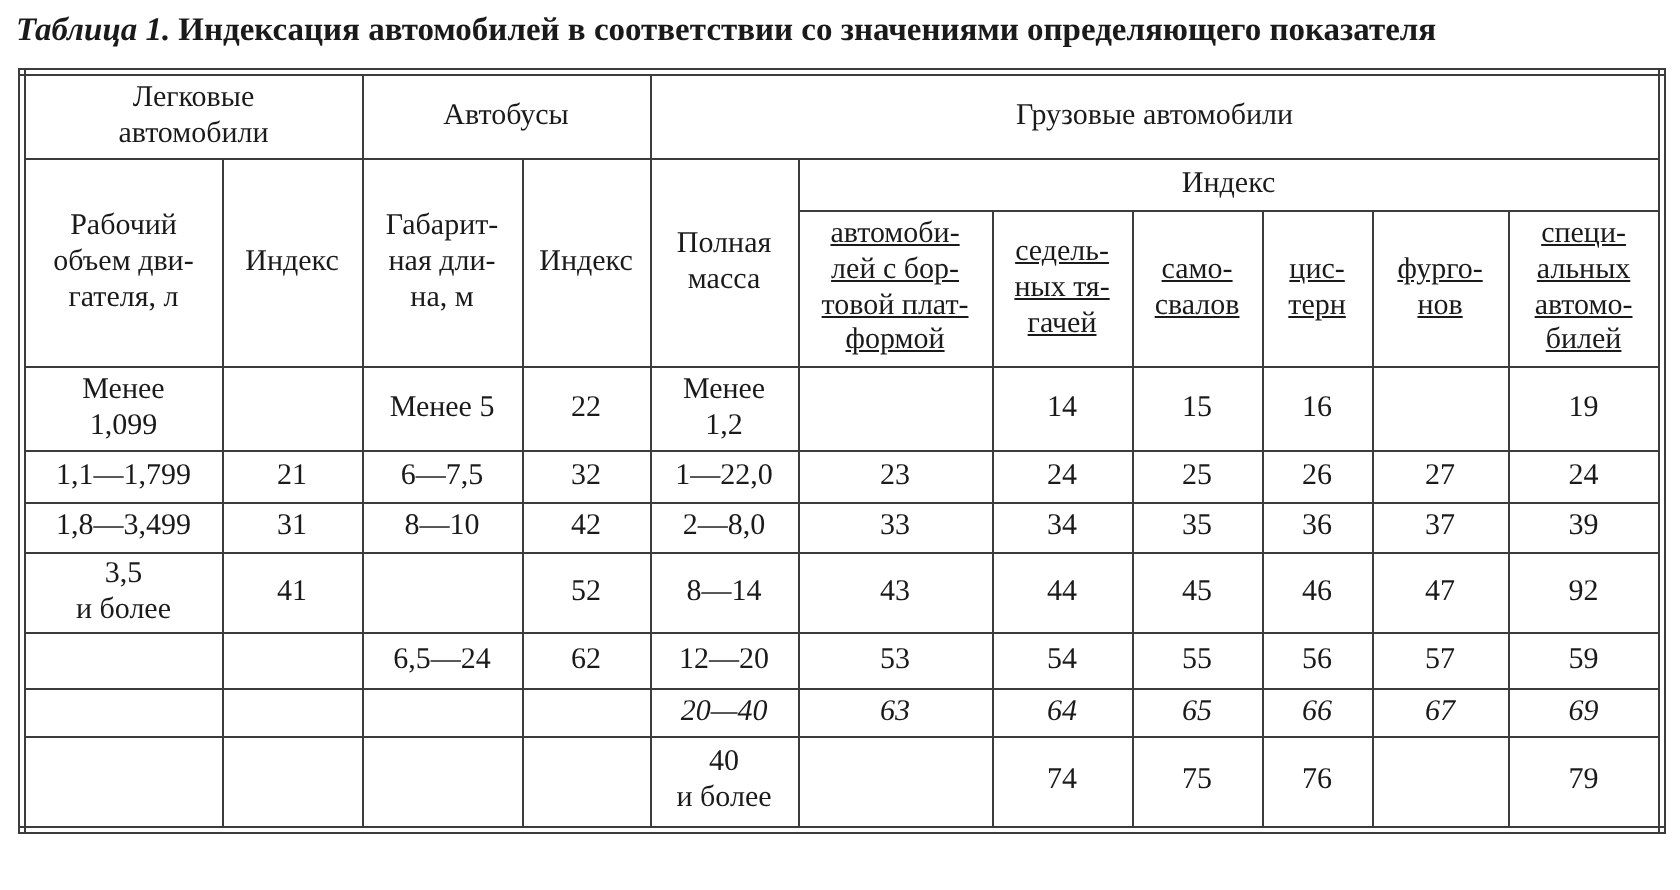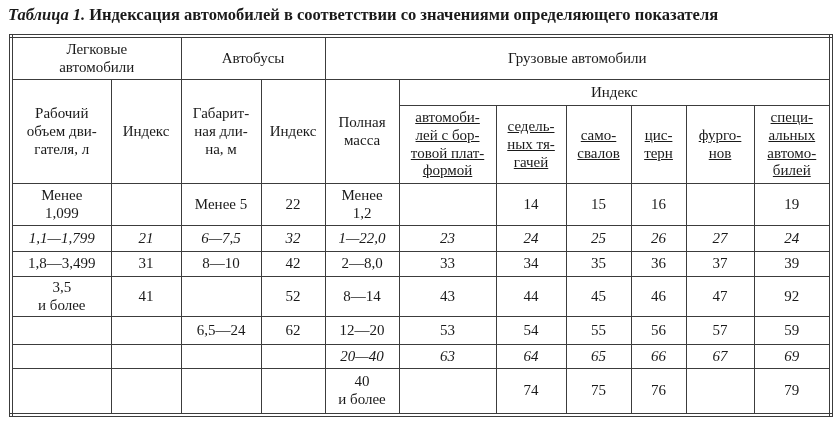--- a/index.html
+++ b/index.html
@@ -49,21 +49,21 @@
   
   col.c1 { width: 100px; } col.c2 { width: 70px; }  col.c3 { width: 80px; }
   col.c4 { width: 64px; }  col.c5 { width: 74px; }  col.c6 { width: 97px; }
   col.c7 { width: 70px; }  col.c8 { width: 65px; }  col.c9 { width: 55px; }
   col.c10 { width: 68px; } col.c11 { width: 77px; }
   
   thead tr:nth-child(1) { height: 44px; }
   thead tr:nth-child(2) { height: 26px; }
   thead tr:nth-child(3) { height: 78px; text-decoration: underline; }
   tbody tr:nth-child(1) { height: 42px; margin-top: 12px; }
-  tbody tr:nth-child(2) { height: 26px; font-style: italic; }
+  tbody tr:nth-child(2) { height: 26px; }
   tbody tr:nth-child(3) { height: 25px; }
   tbody tr:nth-child(4) { height: 40px; }
   tbody tr:nth-child(5) { height: 28px; }
   tbody tr:nth-child(6) { height: 24px; font-style: italic; }
   tbody tr:nth-child(7) { height: 46px; }
 </style>
 </head>
 <body>
 
 <div>

